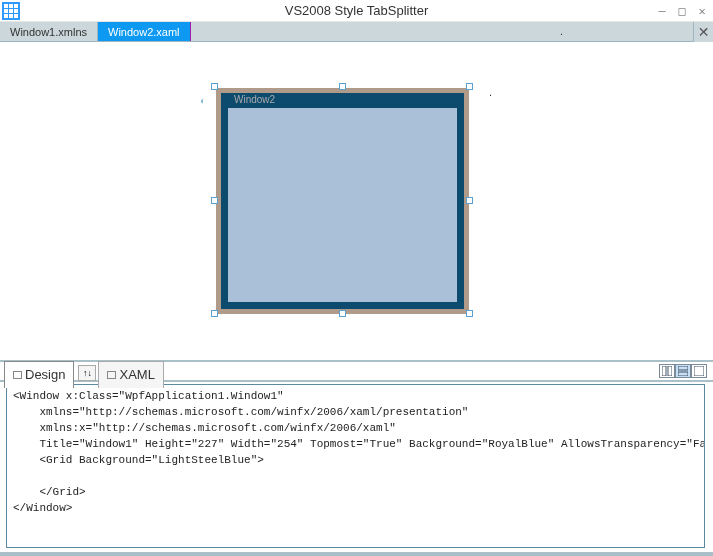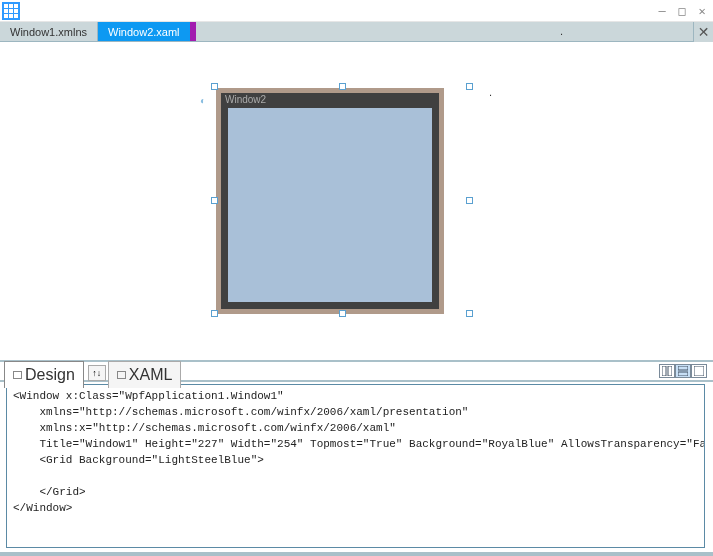--- a/index.html
+++ b/index.html
@@ -7,37 +7,37 @@
 
 .titlebar { height: 22px; background: #fff; display: flex; align-items: center; position: relative; border-bottom: 1px solid #e6e6e6; }
 .app-icon { width: 18px; height: 18px; background: #2e9aff; margin-left: 2px; display: grid; grid-template-columns: repeat(3, 1fr); grid-template-rows: repeat(3, 1fr); gap: 1px; padding: 2px; }
 .app-icon span { background: #fff; }
 .title-text { position: absolute; left: 50%; transform: translateX(-50%); font-size: 13px; color: #333; }
 .win-controls { position: absolute; right: 4px; display: flex; gap: 6px; align-items: center; }
 .win-btn { width: 14px; height: 14px; display: flex; align-items: center; justify-content: center; color: #888; cursor: pointer; font-family: monospace; font-size: 12px; }
 
 .tabstrip { height: 20px; background: #cbd7da; display: flex; align-items: stretch; border-bottom: 1px solid #9db6c0; position: relative; }
 .doc-tab { padding: 2px 10px; border-right: 1px solid #9db6c0; font-size: 11px; color: #333; display: flex; align-items: center; cursor: pointer; }
-.doc-tab.active { background: #0d99f2; color: #fff; border-right: 6px solid #a21caf; }
+.doc-tab.active { background: #0d99f2; color: #fff; border-right: 1px solid #a21caf; }
 .tabstrip-close { position: absolute; right: 0; top: 0; width: 20px; height: 20px; background: #cbd7da; border-left: 1px solid #9db6c0; display: flex; align-items: center; justify-content: center; cursor: pointer; color: #555; font-size: 14px; }
 .tabstrip-dot { position: absolute; right: 150px; top: 3px; color: #333; }
 
 .designer-area { height: 318px; background: #fff; position: relative; overflow: hidden; }
-.canvas { position: absolute; left: 216px; top: 46px; width: 228px; height: 226px; background: #404040; border: 5px solid #b09a8a; }
+.canvas { position: absolute; left: 216px; top: 46px; width: 253px; height: 226px; background: #0c4a6e; border: 5px solid #b09a8a; padding-left: 9px; }
 .canvas-title { font-size: 10px; color: #aaa; padding: 1px 4px; }
 .canvas-body { background: #a9c0d8; position: absolute; left: 7px; top: 15px; right: 7px; bottom: 7px; }
 .handle { position: absolute; width: 7px; height: 7px; background: #fff; border: 1px solid #5aa0d0; }
 .h-nw { left: 211px; top: 41px; } .h-n { left: 339px; top: 41px; } .h-ne { left: 466px; top: 41px; }
 .h-w { left: 211px; top: 155px; } .h-e { left: 466px; top: 155px; }
 .h-sw { left: 211px; top: 268px; } .h-s { left: 339px; top: 268px; } .h-se { left: 466px; top: 268px; }
 .glyph-left { position: absolute; left: 200px; top: 53px; color: #88bde0; font-size: 10px; }
 .dot-right { position: absolute; left: 489px; top: 44px; color: #333; font-size: 11px; }
 
 .splitter-bar { height: 22px; background: #fff; border-top: 2px solid #a9c0c9; border-bottom: 2px solid #a9c0c9; display: flex; align-items: center; padding: 0 4px; position: relative; }
-.split-tab { padding: 13px 8px; font-size: 16px; color: #333; border: 1px solid #aaa; border-bottom: none; background: #f5f5f5; display: flex; align-items: center; gap: 3px; margin-right: 2px; cursor: pointer; position: relative; top: 3px; height: 17px; }
+.split-tab { padding: 13px 8px; font-size: 13px; color: #333; border: 1px solid #aaa; border-bottom: none; background: #f5f5f5; display: flex; align-items: center; gap: 3px; margin-right: 2px; cursor: pointer; position: relative; top: 3px; height: 17px; }
 .split-tab.active { background: #fff; border-color: #888; }
 .split-tab .sq { width: 9px; height: 8px; border: 1px solid #888; display: inline-block; }
 .swap-btn { width: 18px; height: 16px; border: 1px solid #aaa; background: #f5f5f5; display: flex; align-items: center; justify-content: center; margin: 0 2px; cursor: pointer; position: relative; top: 2px; font-size: 9px; }
 .view-btns { position: absolute; right: 6px; display: flex; gap: 0; }
 .vbtn { width: 16px; height: 14px; border: 1px solid #7a8a99; background: #fff; display: flex; align-items: center; justify-content: center; cursor: pointer; }
 .vbtn.sel { background: #c7dff5; }
 .vbtn svg { width: 10px; height: 10px; }
 
 .code-area { border: 1px solid #5b8aa5; margin: 2px 8px 6px 6px; height: 164px; background: #fff; padding: 4px 6px; font-family: Consolas, "Courier New", monospace; font-size: 11px; color: #222; white-space: pre; overflow: hidden; line-height: 1.45; }
 
@@ -51,20 +51,21 @@
       <span></span>
       <span></span>
       <span></span>
       <span></span>
       <span></span>
       <span></span>
       <span></span>
       <span></span>
       <span></span>
     </div>
+  <div class="title-text">VS2008 Style TabSplitter</div>
   <div class="win-controls">
     <div class="win-btn">—</div>
     <div class="win-btn">□</div>
     <div class="win-btn">✕</div>
   </div>
 </div>
 
 <div class="tabstrip">
   <div class="doc-tab">Window1.xmlns</div>
   <div class="doc-tab active">Window2.xaml</div>

